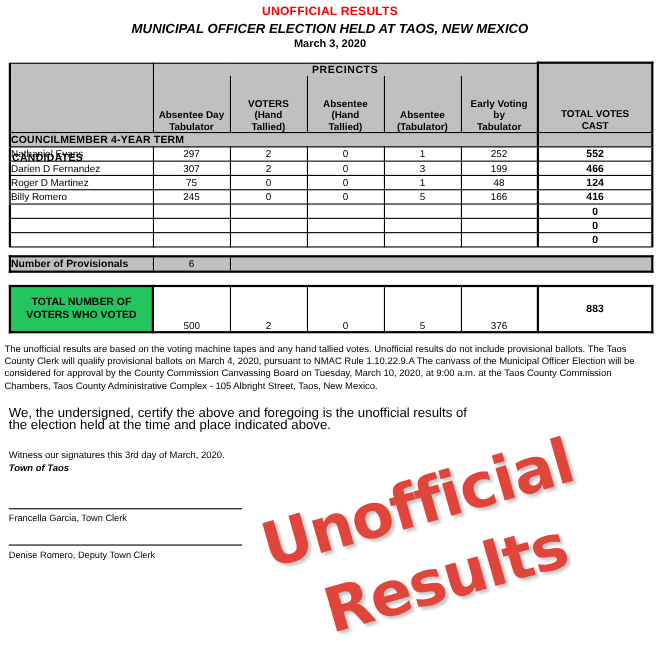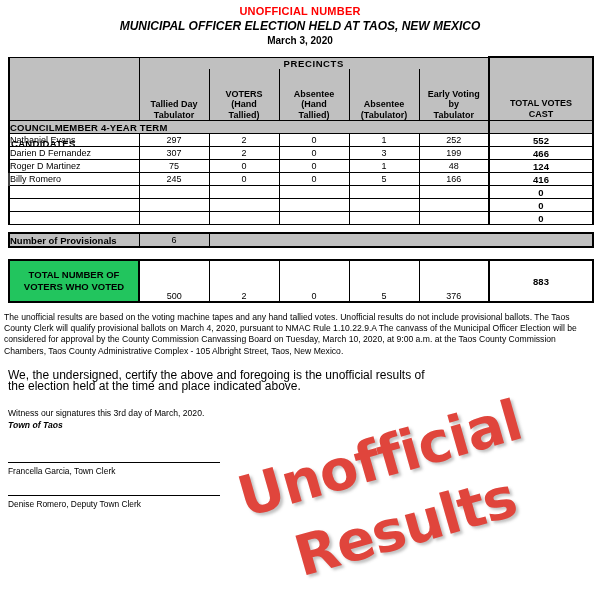--- a/index.html
+++ b/index.html
@@ -245,21 +245,21 @@
     white-space: nowrap;
     letter-spacing: -1px;
   }
   .wm-1 { left: 2px;  top: 8px; }
   .wm-2 { left: 60px; top: 76px; }
 </style>
 </head>
 <body>
 
 <div class="titles">
-  <div class="title-unofficial" style="color: rgb(255, 0, 0);">UNOFFICIAL NUMBER</div>
+  <div class="title-unofficial" style="color: rgb(255, 0, 0);">UNOFFICIAL RESULTS</div>
   <div class="title-main">MUNICIPAL OFFICER ELECTION HELD AT TAOS, NEW MEXICO</div>
   <div class="title-date">March 3, 2020</div>
 </div>
 
 <div class="table-wrap">
   <table class="results">
     <colgroup>
       <col style="width:130px">
       <col style="width:70px">
       <col style="width:70px">
@@ -274,21 +274,21 @@
         <td class="shade" rowspan="2" style="border-left:2px solid #000;"></td>
         <td class="shade precincts-cell" colspan="5">PRECINCTS</td>
         <td class="shade totalvotes-head" rowspan="2">
           <div>TOTAL VOTES</div>
           <div>CAST</div>
         </td>
       </tr>
 
       <tr style="height:52px">
         <td class="shade colhdr">
-          <div>Tallied Day</div>
+          <div>Absentee Day</div>
           <div>Tabulator</div>
         </td>
         <td class="shade colhdr leftbar">
           <div>VOTERS</div>
           <div>(Hand</div>
           <div>Tallied)</div>
         </td>
         <td class="shade colhdr leftbar">
           <div>Absentee</div>
           <div>(Hand</div>

